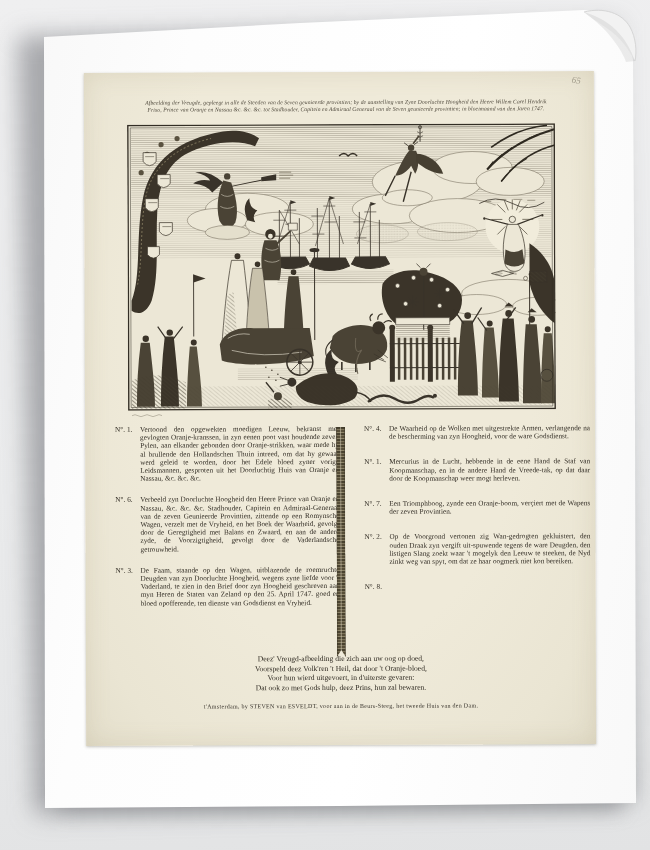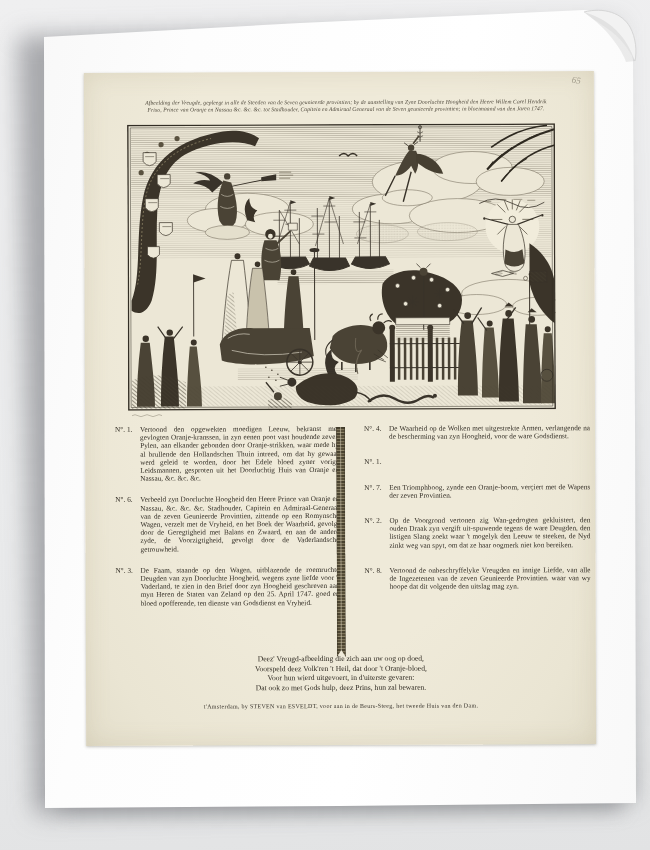--- a/index.html
+++ b/index.html
@@ -372,32 +372,32 @@
 
     <div class="ornament"></div>
 
     <div class="col col-right">
       <div class="item">
         <span class="num">N°. 4.</span>
         <span class="body">De Waarheid op de Wolken met uitgestrekte Armen, verlangende na de bescherming van zyn Hoogheid, voor de ware Godsdienst.</span>
       </div>
       <div class="item">
         <span class="num">N°. 1.</span>
+        <span class="body">Mercurius in de Lucht, hebbende in de eene Hand de Staf van Koopmanschap, en in de andere Hand de Vreede-tak, op dat daar door de Koopmanschap weer mogt herleven.</span>
       </div>
       <div class="item">
         <span class="num">N°. 7.</span>
         <span class="body">Een Triomphboog, zynde een Oranje-boom, verçiert met de Wapens der zeven Provintien.</span>
       </div>
       <div class="item">
         <span class="num">N°. 2.</span>
         <span class="body">Op de Voorgrond vertonen zig Wan-gedrogten gekluistert, den ouden Draak zyn vergift uit-spuwende tegens de ware Deugden, den listigen Slang zoekt waar 't mogelyk den Leeuw te steeken, de Nyd zinkt weg van spyt, om dat ze haar oogmerk niet kon bereiken.</span>
       </div>
       <div class="item">
         <span class="num">N°. 8.</span>
-        <span class="body">Vertoond de onbeschryffelyke Vreugden en innige Liefde, van alle de Ingezetenen van de zeven Geunieerde Provintien. waar van wy hoope dat dit volgende den uitslag mag zyn.</span>
       </div>
     </div>
 
     <div class="verse">
       <div>Deez' Vreugd-afbeelding die zich aan uw oog op doed,</div>
       <div>Voorspeld deez Volk'ren 't Heil, dat door 't Oranje-bloed,</div>
       <div>Voor hun wierd uitgevoert, in d'uiterste gevaren:</div>
       <div>Dat ook zo met Gods hulp, deez Prins, hun zal bewaren.</div>
     </div>
 

